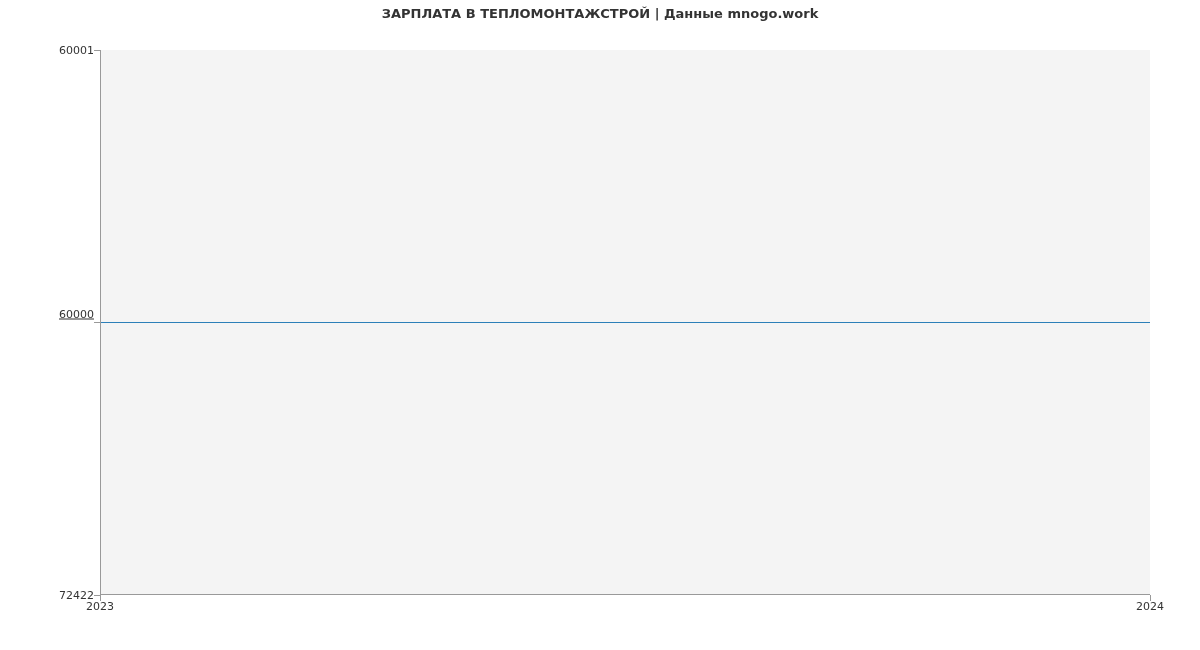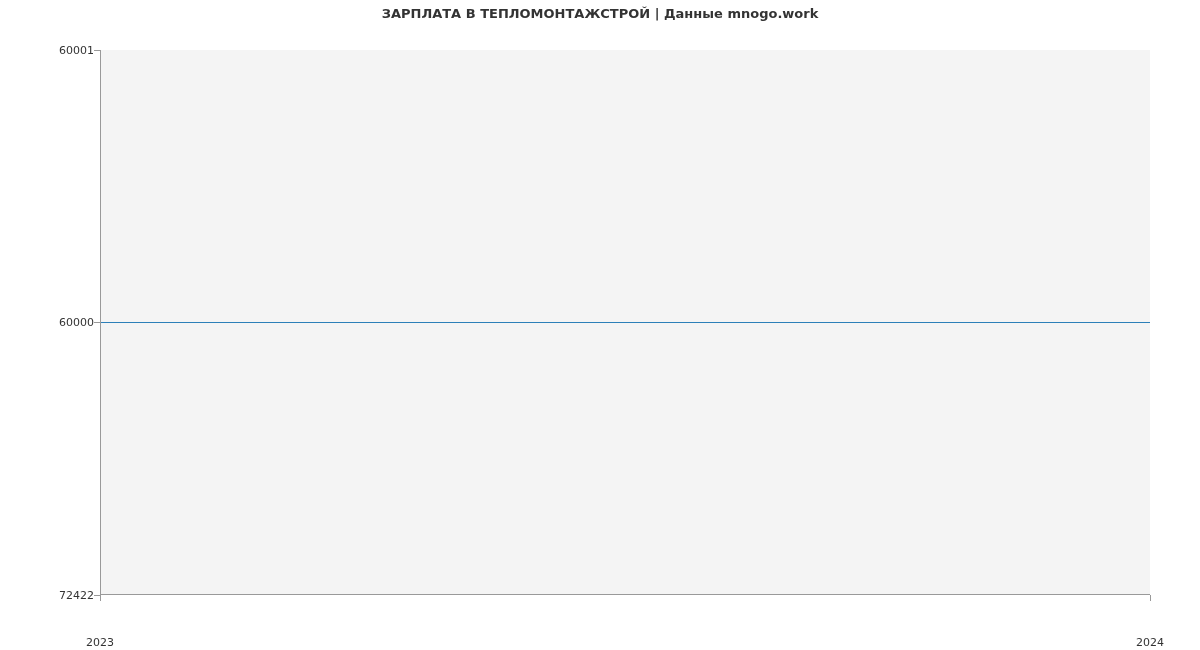--- a/index.html
+++ b/index.html
@@ -55,21 +55,20 @@
     text-align: right;
     width: 90px;
   }
   .x-tick-label {
     position: absolute;
     top: 600px; 
     font-size: 11px;
     color: #333;
     text-align: center;
     transform: translateX(-50%);
-    margin-top: 36px;
   }
   .tick-mark-y {
     position: absolute;
     width: 6px;
     height: 0;
     border-top: 1px solid #999;
     right: 1100px; 
   }
   .tick-mark-x {
     position: absolute;
@@ -80,21 +79,21 @@
   }
 </style>
 </head>
 <body>
 
 <div class="chart-wrap">
 
   <div class="title">ЗАРПЛАТА В ТЕПЛОМОНТАЖСТРОЙ | Данные mnogo.work</div>
 
   <div class="y-tick-label" style="top:595px;">72422</div>
-  <div class="y-tick-label" style="top:322px;">60000</div>
+  <div class="y-tick-label" style="top:314px;text-decoration:underline;">60000</div>
   <div class="y-tick-label" style="top:50px;">60001</div>
 
   <div class="tick-mark-y" style="top:595px;"></div>
   <div class="tick-mark-y" style="top:322px;"></div>
   <div class="tick-mark-y" style="top:50px;"></div>
 
   <div class="x-tick-label" style="left:100px;">2023</div>
   <div class="x-tick-label" style="left:1150px;text-align:right;">2024</div>
 
   <div class="tick-mark-x" style="left:100px;"></div>

